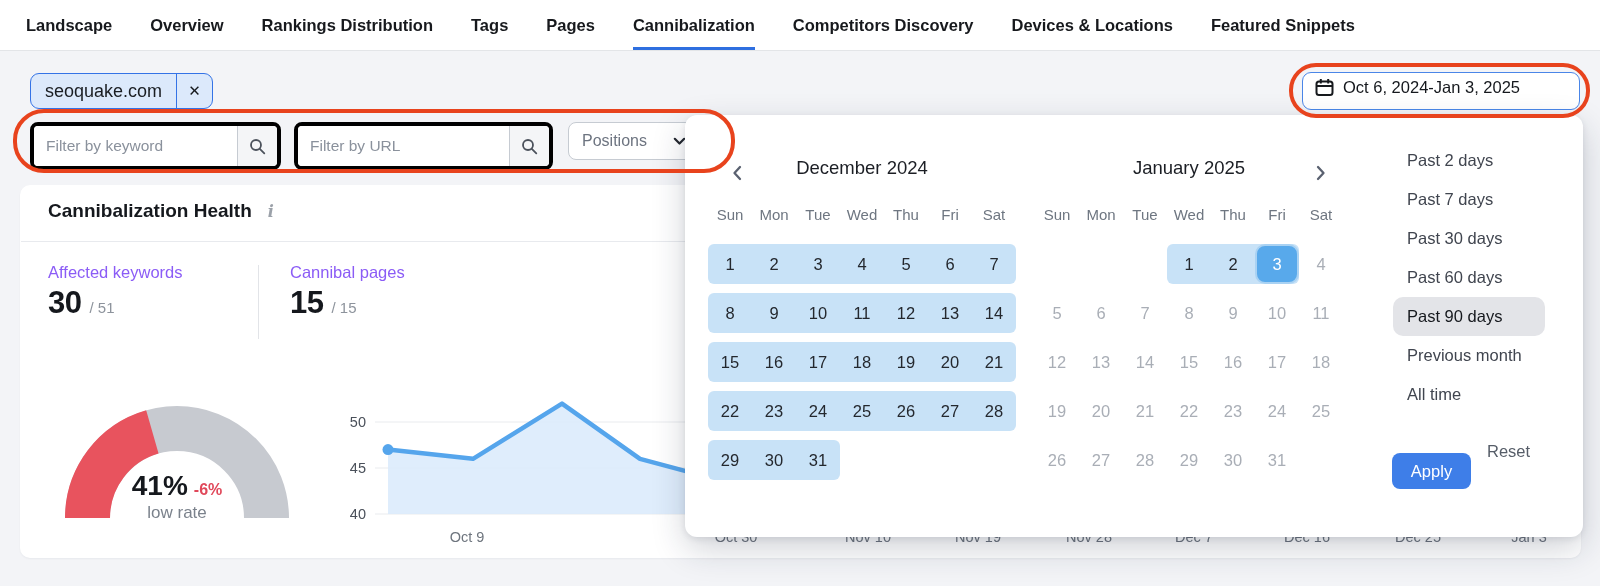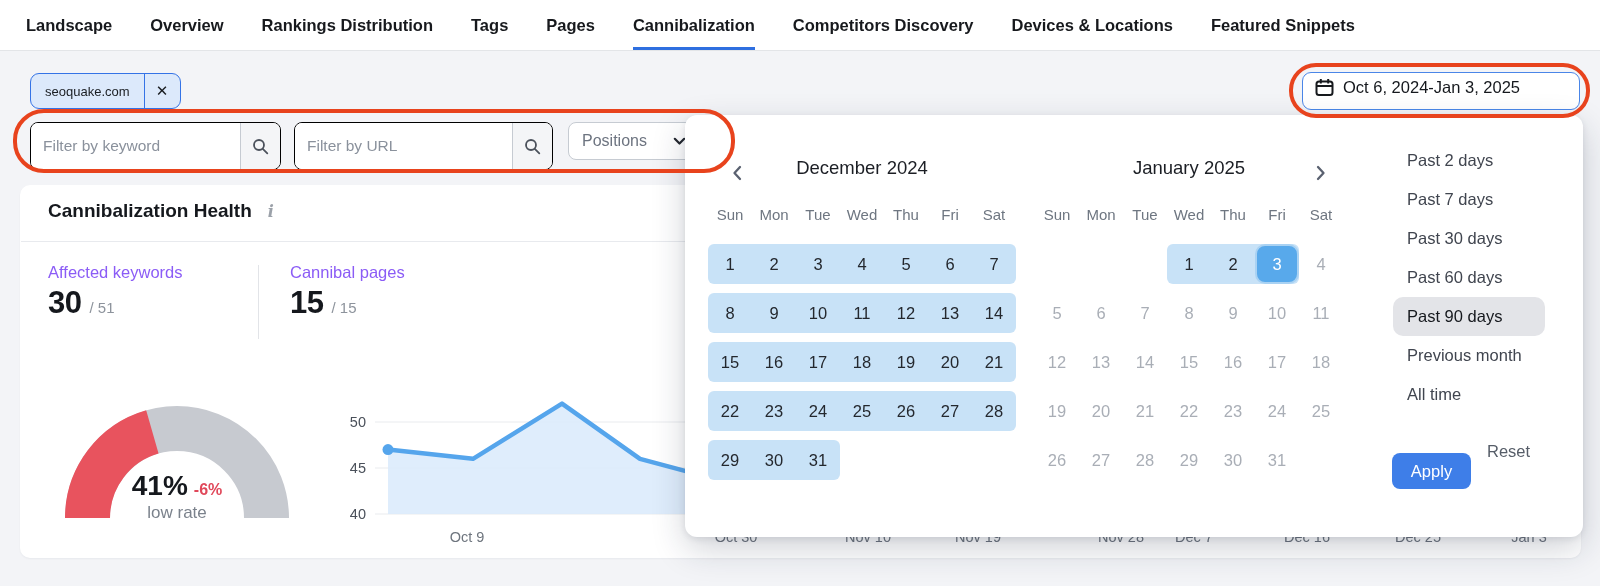--- a/index.html
+++ b/index.html
@@ -10,33 +10,33 @@
   
   .topnav{ position:absolute; left:0; top:0; width:1600px; height:51px; background:#fff;
            border-bottom:1px solid #e3e5e8; display:flex; align-items:stretch; gap:38px; padding-left:26px; }
   .tab{ display:flex; align-items:center; font-size:16.5px; font-weight:600; color:#17191d;
         border-bottom:3px solid transparent; padding-top:3px; cursor:pointer; white-space:nowrap; }
   .tab.active{ border-bottom-color:#2e6fe0; }
 
   
   .chip{ position:absolute; left:30px; top:73px; height:36px; display:flex; align-items:stretch;
          background:#dce9fb; border:1.5px solid #3473e6; border-radius:9px; overflow:hidden; }
-  .chip-label{ display:flex; align-items:center; padding:12px 14px; font-size:13px; color:#1a1d22; }
+  .chip-label{ display:flex; align-items:center; padding:12px 14px; font-size:18px; color:#1a1d22; }
   .chip-x{ display:flex; align-items:center; justify-content:center; width:36px; border-left:1.5px solid #3473e6;
            font-size:15px; font-weight:700; color:#16191d; cursor:pointer; }
 
   
   .date-btn{ position:absolute; left:1302px; top:72px; width:278px; height:38px; background:#fff;
              border:1.5px solid #4a86e8; border-radius:9px; display:flex; align-items:center; gap:9px;
              padding:0 10px 8px 12px; font-size:16.5px; color:#15181d; cursor:pointer; white-space:nowrap; }
 
   
   .filter-row{ position:absolute; left:30px; top:122px; height:38px; width:700px; }
   .input-wrap{ position:absolute; top:0; height:48px; display:flex; background:#fff;
-               border:1px solid #000000; border-radius:8px; overflow:hidden;justify-content:space-between; }
+               border:4px solid #000000; border-radius:8px; overflow:hidden;justify-content:space-between; }
   .iw-kw{ left:0; width:251px; } .iw-url{ left:264px; width:259px; }
   .input-wrap input{ flex:1; border:none; outline:none; padding:0 12px; font-size:15.5px;
                      font-family:inherit; color:#30353c; min-width:0; }
   .input-wrap input::placeholder{ color:#8a919c; }
   .search-btn{ width:40px; background:#f4f5f7; border:none; border-left:1px solid #c6cbd2;
                display:flex; align-items:center; justify-content:center; cursor:pointer; }
   .select{ position:absolute; left:538px; top:0; width:132px; height:38px; background:#fff;
            border:1px solid #c6cbd2; border-radius:8px; display:flex; align-items:center;
            justify-content:space-between; padding:0 13px; font-size:16px; color:#6d7480; cursor:pointer; }
 
@@ -203,21 +203,21 @@
         </g>
     </svg>
     <div class="ytick" style="top:229px;">50</div>
     <div class="ytick" style="top:275px;">45</div>
     <div class="ytick" style="top:321px;">40</div>
     <div class="xlabels">
         <span style="left: 392px;">Oct 9</span>
         <span style="left: 661px;">Oct 30</span>
         <span style="left: 793px;">Nov 10</span>
         <span style="left: 903px;">Nov 19</span>
-        <span style="left: 1014px; text-align: right;">Nov 28</span>
+        <span style="left: 1014px;">Nov 28</span>
         <span style="left: 1119px;">Dec 7</span>
         <span style="left: 1232px;">Dec 16</span>
         <span style="left: 1343px;">Dec 25</span>
         <span style="left: 1454px;">Jan 3</span>
       </div>
   </div>
 
   <div class="popup">
     <div class="cal-arrow arrow-prev">
       <svg width="10" height="16" viewBox="0 0 10 16">

